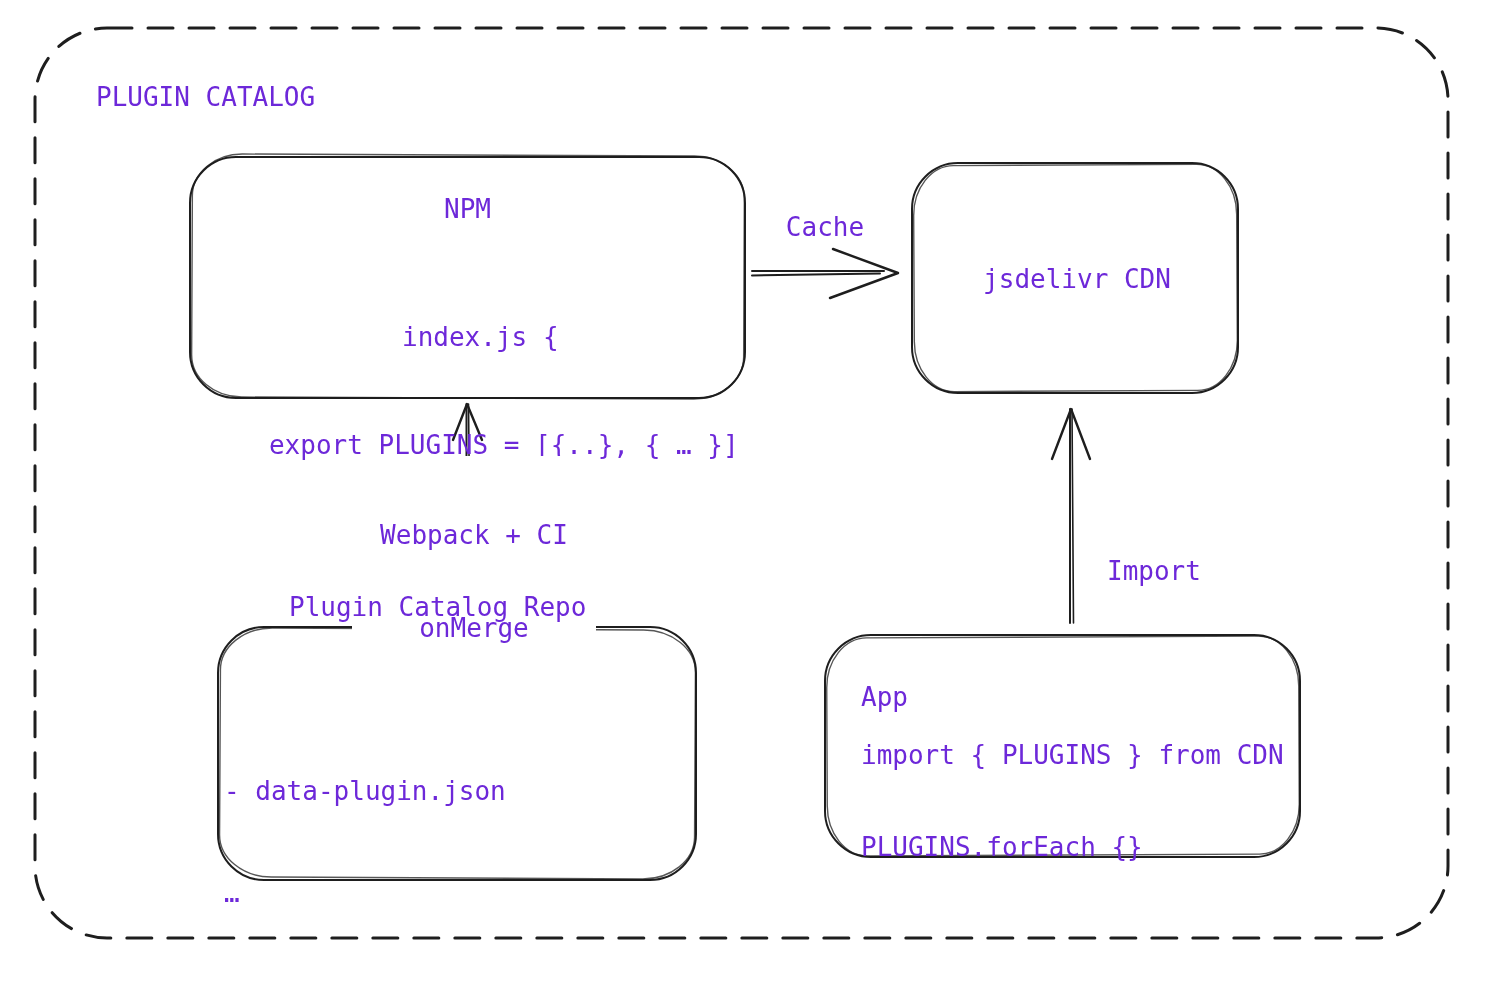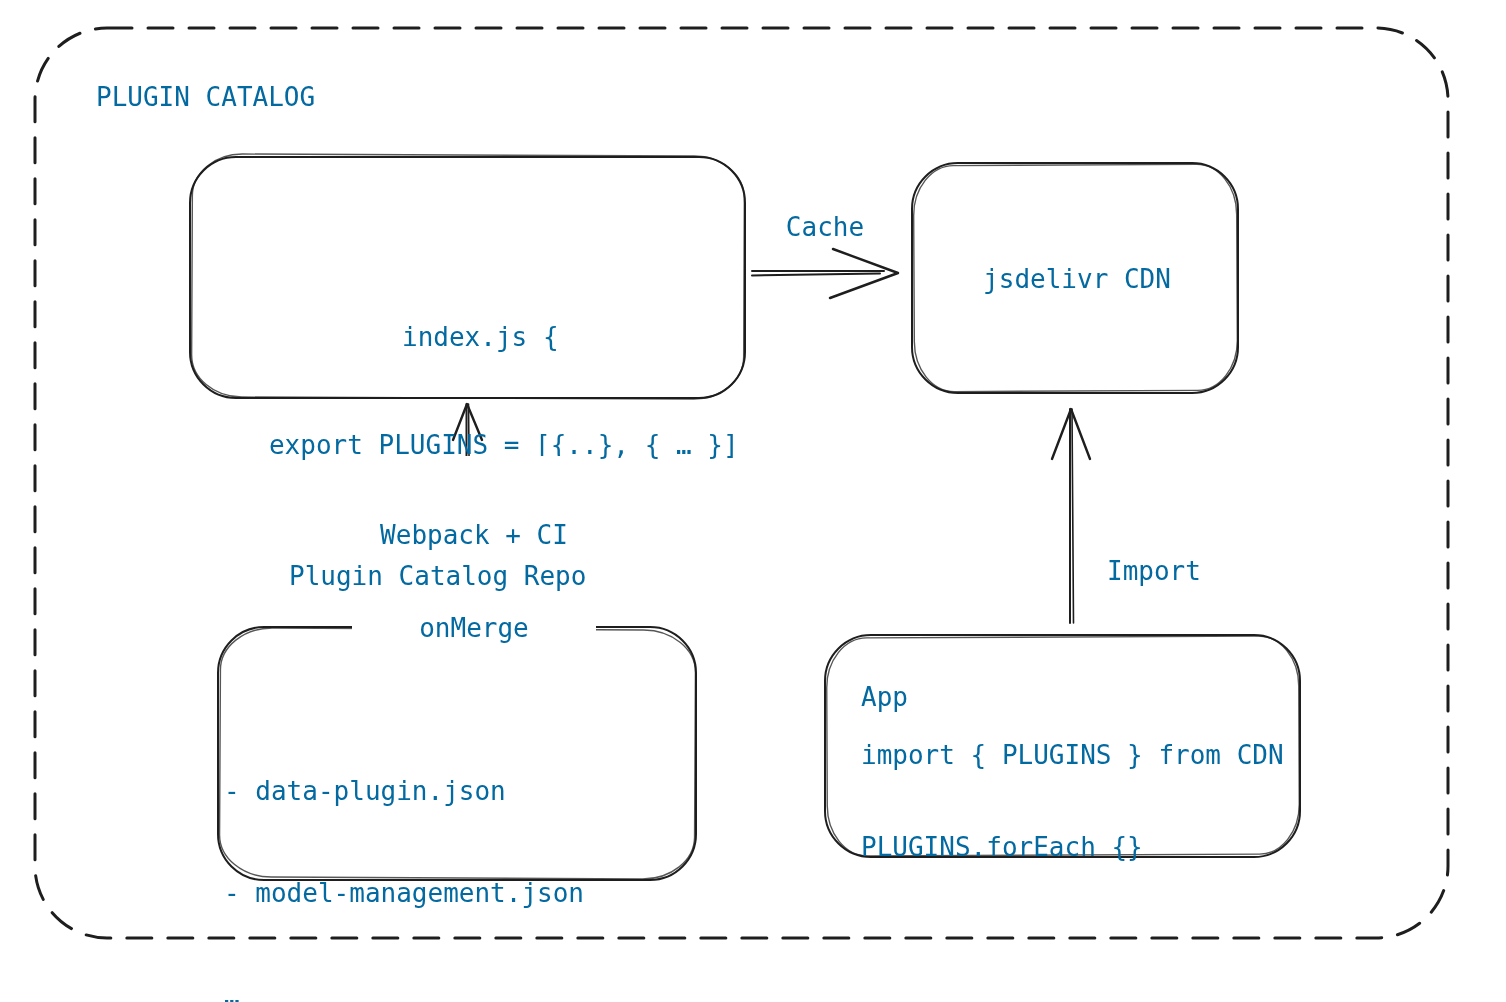--- a/index.html
+++ b/index.html
@@ -21,21 +21,21 @@
     left: 0;
     top: 0;
     width: 1506px;
     height: 1002px;
   }
   .label {
     position: absolute;
     font-size: 26px;
     line-height: 30px;
     white-space: pre;
-    color: #0369a1;
+    color: #6d28d9;
   }
   .centered { text-align: center; }
   .code { line-height: 36px; }
   .masked {
     background: #ffffff;
     padding: 2px 6px;
   }
   svg .ink {
     stroke: #1e1e1e;
     fill: none;
@@ -90,39 +90,39 @@
 
     <g>
       <path d="M1070 623 L1070 409" class="ink" stroke-width="2"></path>
       <path d="M1073.5 623 L1072 409" class="ink" stroke-width="1.6"></path>
       <path d="M1052 459 L1071 409 L1090 459" class="ink" stroke-width="2.4"></path>
     </g>
   </svg>
 
   <div class="label" style="left:96px; top:82px;">PLUGIN CATALOG</div>
 
+  <div class="label centered" style="left:190px; top:194px; width:555px;">NPM</div>
   <div class="label code" style="left:222px; top:247px;text-align:center;">
     <div>index.js {</div>
     <div>   export PLUGINS = [{..}, { … }]</div>
     <div>}</div>
   </div>
 
   <div class="label centered" style="left:752px; top:212px; width:146px;">Cache</div>
 
   <div class="label centered" style="left:912px; top:264px; width:330px;">jsdelivr CDN</div>
 
   <div class="label centered masked" style="left:352px; top:456px; width:232px; line-height:31px;">
     <div>Webpack + CI</div>
     <div>onMerge</div>
   </div>
 
-  <div class="label" style="left:289px; top:561px;">Plugin Catalog Repo</div>
+  <div class="label" style="left:289px; top:592px;">Plugin Catalog Repo</div>
   <div class="label" style="left:224px; top:706px; line-height:34px;">
     <div>- data-plugin.json</div>
-    <div>- model-management.json</div>
     <div>…</div>
   </div>
 
   <div class="label" style="left:861px; top:682px;">App</div>
   <div class="label" style="left:861px; top:740px;">import { PLUGINS } from CDN</div>
   <div class="label" style="left:861px; top:832px;">PLUGINS.forEach {}</div>
 
   <div class="label" style="left:1107px; top:519px;margin-top:37px;">Import</div>
 
 </div>

